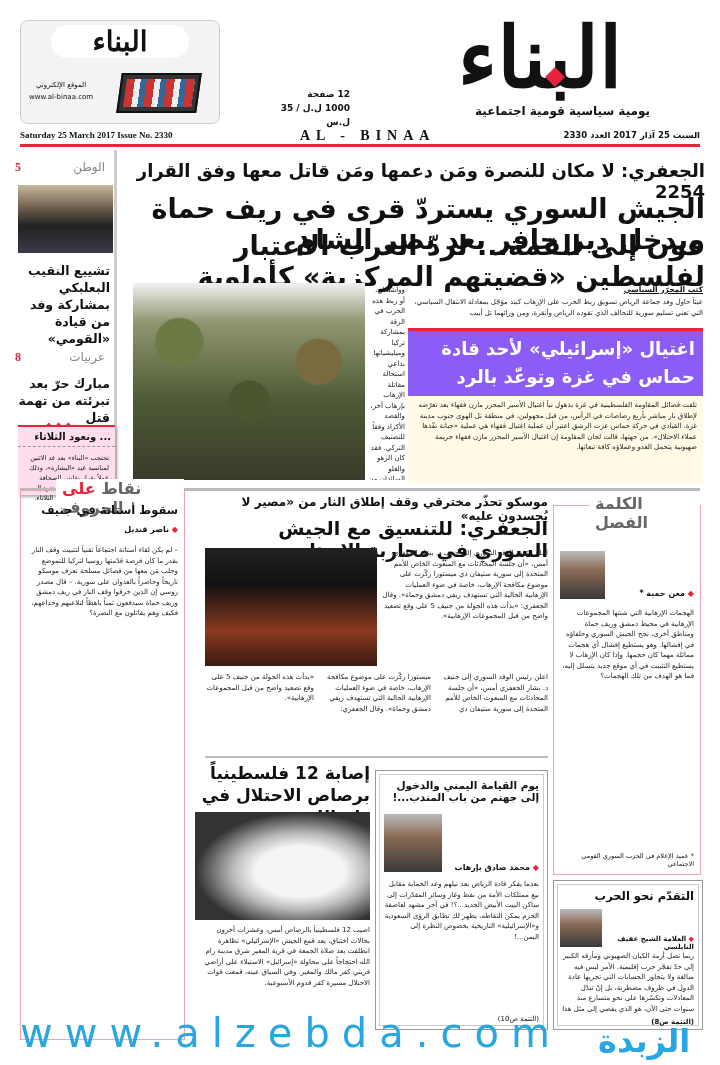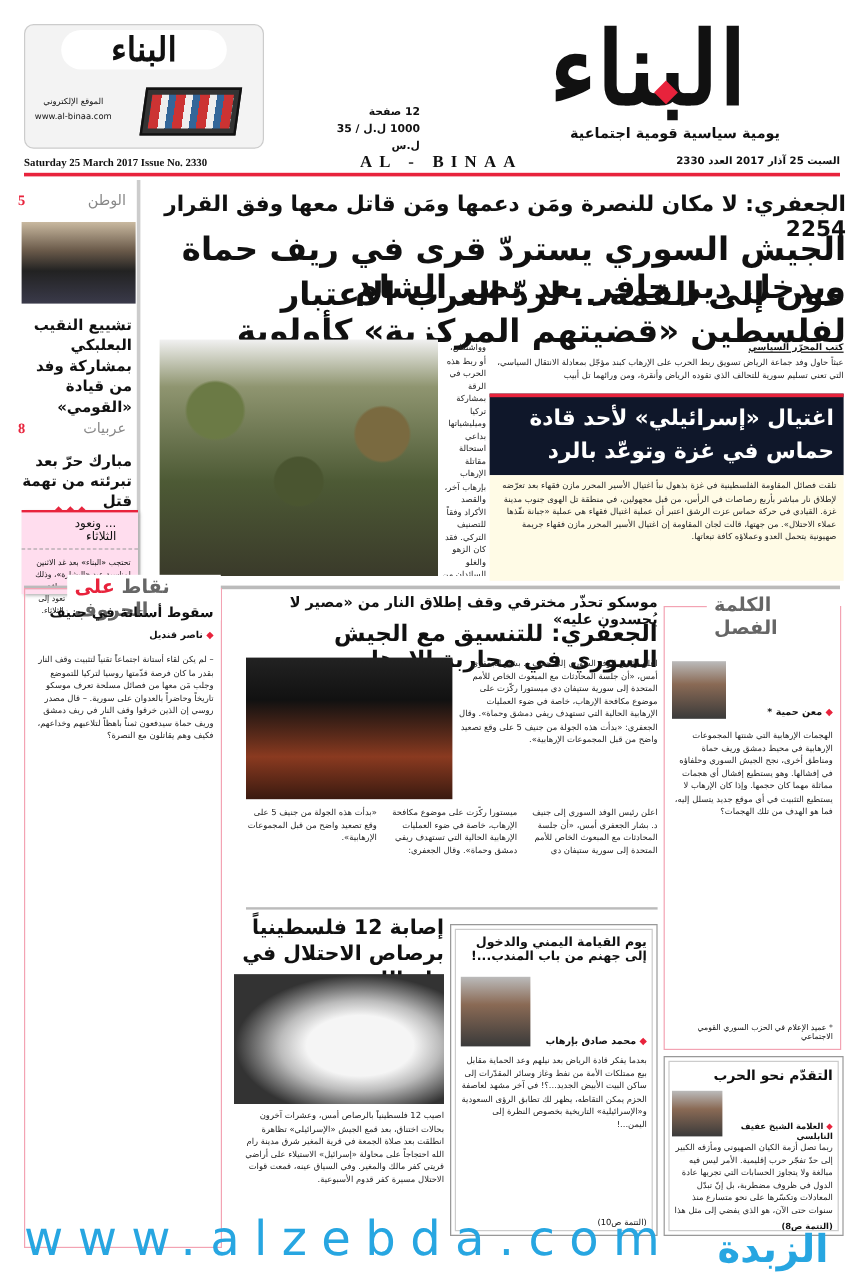--- a/index.html
+++ b/index.html
@@ -27,24 +27,24 @@
 .side-sec .num{float:left;color:#e8233c;font-weight:bold;font-family:"Liberation Serif",serif}
 .photo{background:#555;overflow:hidden}
 .photo-crowd{background:linear-gradient(180deg,#c9b9a0 0%,#6a5a4a 35%,#222 60%,#3a3a4a 100%)}
 .photo-soldiers{background:radial-gradient(circle at 20% 30%,#6b7a45 0 10%,transparent 11%),radial-gradient(circle at 50% 60%,#4a5530 0 12%,transparent 13%),radial-gradient(circle at 80% 40%,#7a6a40 0 10%,transparent 11%),linear-gradient(180deg,#f1f1f1 0%,#8f9570 20%,#4d5a35 60%,#3a3a2a 100%)}
 .photo-speaker{background:linear-gradient(180deg,#222 0%,#111 30%,#5a2a1a 55%,#8a3a20 70%,#3a1a10 100%)}
 .photo-gas{background:radial-gradient(ellipse at 60% 55%,#f5f5f5 0 30%,#bbb 45%,#333 70%),#222}
 .photo-portrait{background:linear-gradient(180deg,#bbb 0%,#8a6a55 40%,#3a3a3a 100%)}
 .side-title{left:15px;width:95px;font-size:12.5px;font-weight:bold;line-height:17px}
 .dots{left:45px;top:420px;color:#e8233c;font-size:10px;letter-spacing:2px}
 .pink-box{left:18px;top:493px;width:97px;height:114px;border-top:2px solid #e8233c;background:#fde;box-shadow:2px 2px 3px #aaa}
-.pink-box .t{font-size:10px;font-weight:normal;padding:4px 18px;border-bottom:1px dashed #999}
+.pink-box .t{font-size:10px;font-weight:bold;padding:4px 4px;border-bottom:1px dashed #999}
 .pink-box .b{font-size:6.5px;line-height:10px;padding:6px 6px}
 .col-text{font-size:7px;line-height:10.5px;color:#222}
-.blue-banner{left:408px;top:328px;width:295px;height:68px;background:#0f172a;color:#fff;font-size:18px;font-weight:bold;line-height:28px;padding:4px 8px;border-top:3px solid #e8233c}
+.blue-banner{left:408px;top:328px;width:295px;height:68px;background:#8b5cf6;color:#fff;font-size:18px;font-weight:bold;line-height:28px;padding:4px 8px;border-top:3px solid #e8233c}
 .yellow-box{left:408px;top:396px;width:295px;height:88px;background:#fffbe6}
 .hr-full{left:20px;top:488px;width:680px;height:3px;background:#bbb}
 .section-box{border:1.5px solid #f3a3b3}
 .section-head{position:absolute;top:-12px;background:#fff;padding:0 6px;font-size:16px;font-weight:bold;color:#666}
 .section-head .red{color:#e8233c}
 .sub-head{font-size:11.5px;font-weight:bold}
 .h-mid-sup{left:240px;top:495px;width:308px;font-size:12px;font-weight:bold}
 .h-mid{left:205px;top:517px;width:343px;font-size:19px;font-weight:bold}
 .author{font-size:8px;font-weight:bold}
 .author:before{content:"◆ ";color:#e8233c}

